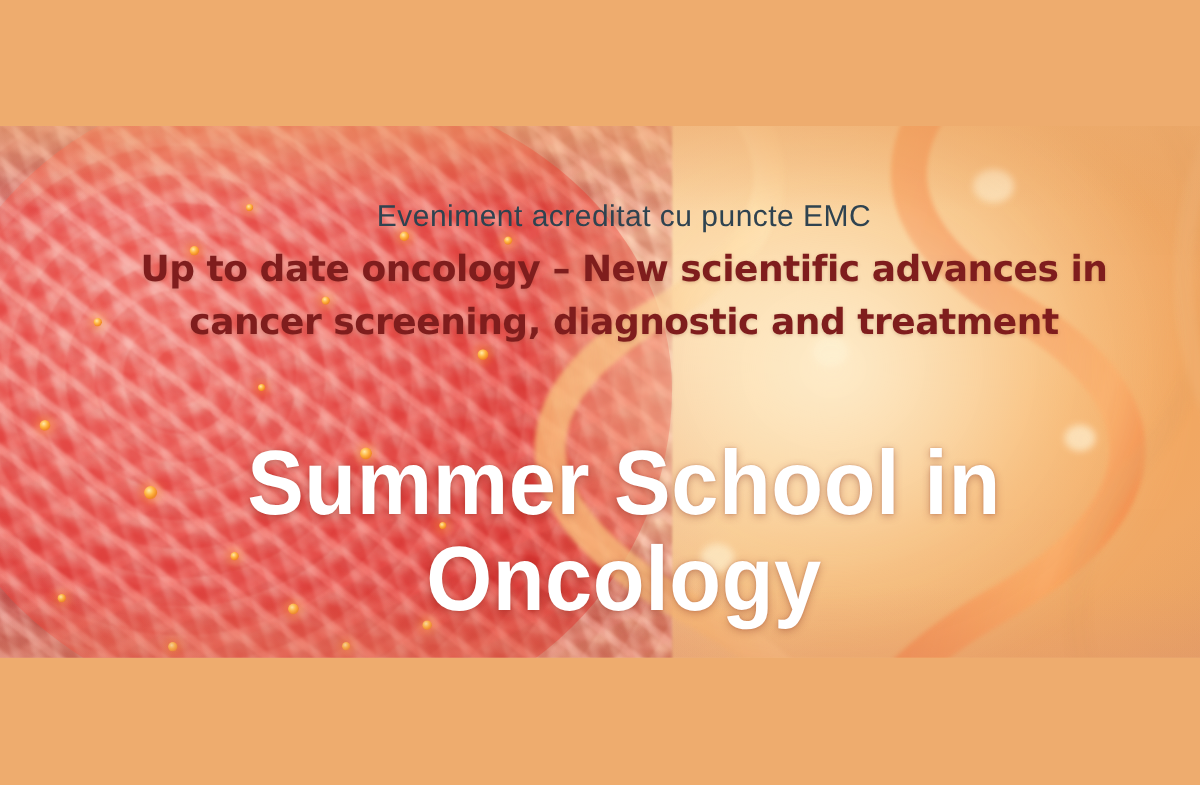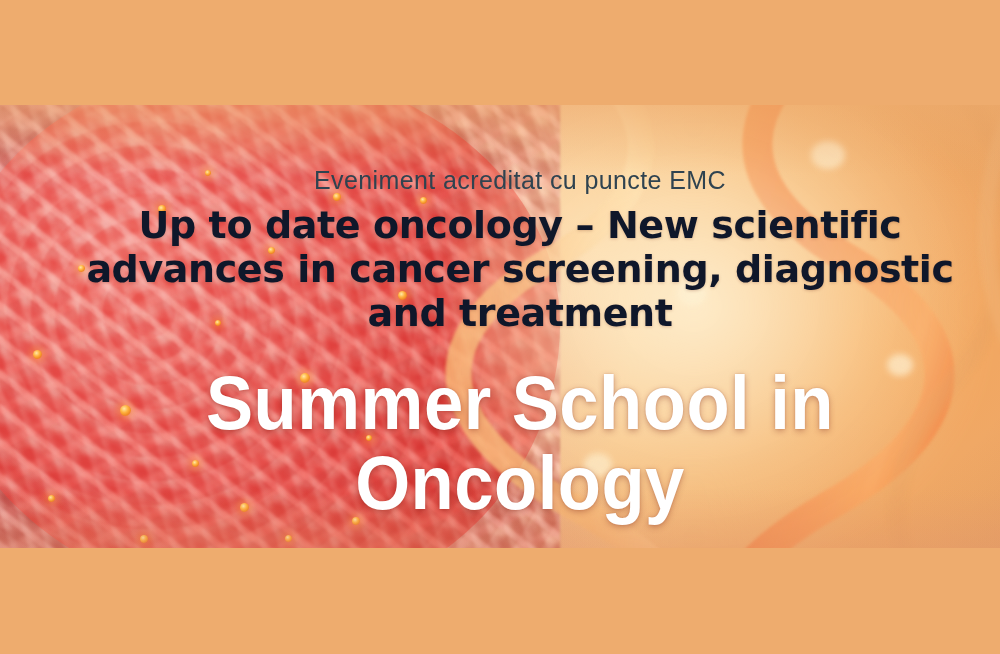--- a/index.html
+++ b/index.html
@@ -162,25 +162,25 @@
   }
 
   #headline {
     position: absolute;
     top: 98px;
     left: 0;
     width: 100%;
     padding: 0 18px;
     box-sizing: border-box;
     font-family: "DejaVu Sans", sans-serif;
-    font-size: 38px;
+    font-size: 30px;
     font-weight: 700;
     line-height: 44px;
     letter-spacing: -0.4px;
-    color: #0f172a;
+    color: #7f1d1d;
     text-shadow: 0 1px 3px rgba(120,50,30,0.25);
   }
 
   #maintitle {
     position: absolute;
     top: 258px;
     left: 0;
     width: 100%;
     font-family: "Liberation Sans Narrow", "Liberation Sans", sans-serif;
     font-size: 76px;

